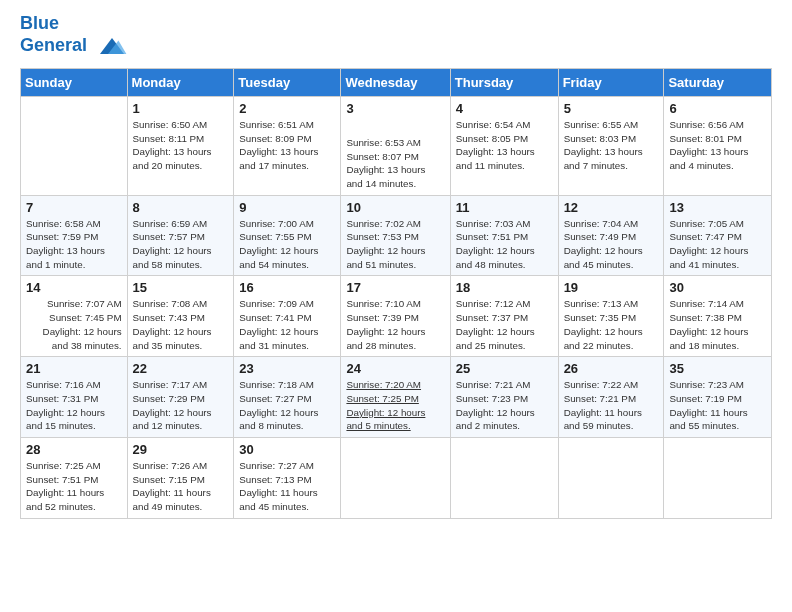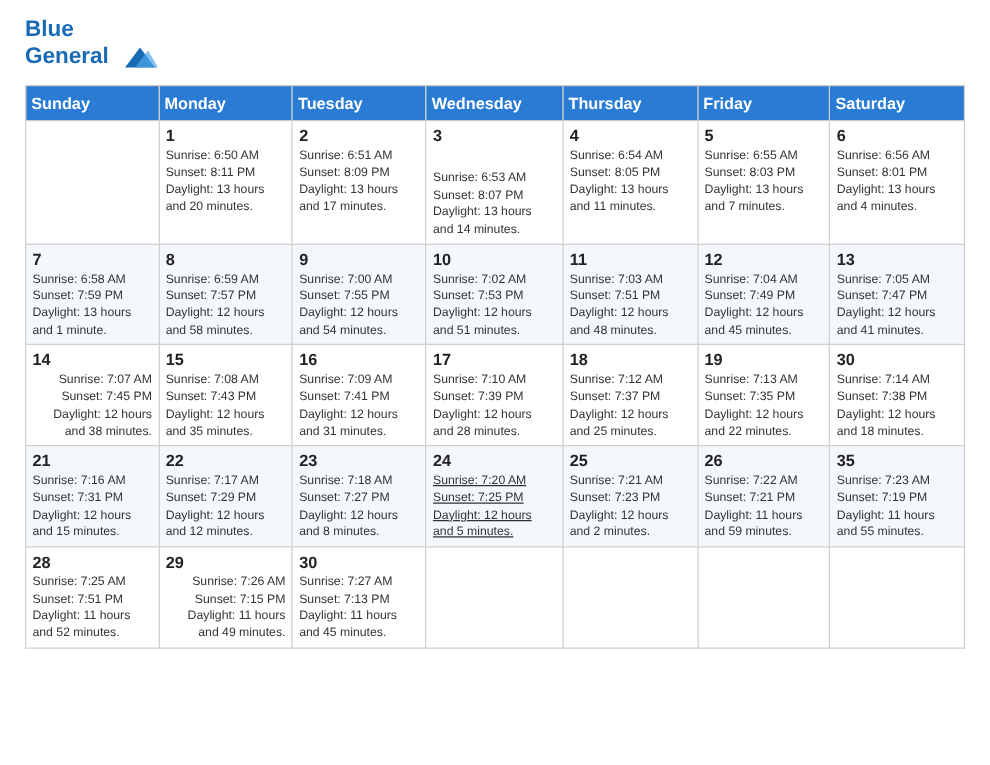--- a/index.html
+++ b/index.html
@@ -336,21 +336,21 @@
         <tr>
           <td>
             <span class="day-num">28</span>
             <div class="day-detail" style="white-space: pre-line;">Sunrise: 7:25 AM
 Sunset: 7:51 PM
 Daylight: 11 hours
 and 52 minutes.</div>
           </td>
           <td>
             <span class="day-num">29</span>
-            <div class="day-detail" style="white-space: pre-line; text-align: right;">Sunrise: 7:26 AM
+            <div class="day-detail" style="white-space: pre-line;">Sunrise: 7:26 AM
 Sunset: 7:15 PM
 Daylight: 11 hours
 and 49 minutes.</div>
           </td>
           <td>
             <span class="day-num">30</span>
             <div class="day-detail" style="white-space: pre-line;">Sunrise: 7:27 AM
 Sunset: 7:13 PM
 Daylight: 11 hours
 and 45 minutes.</div>

